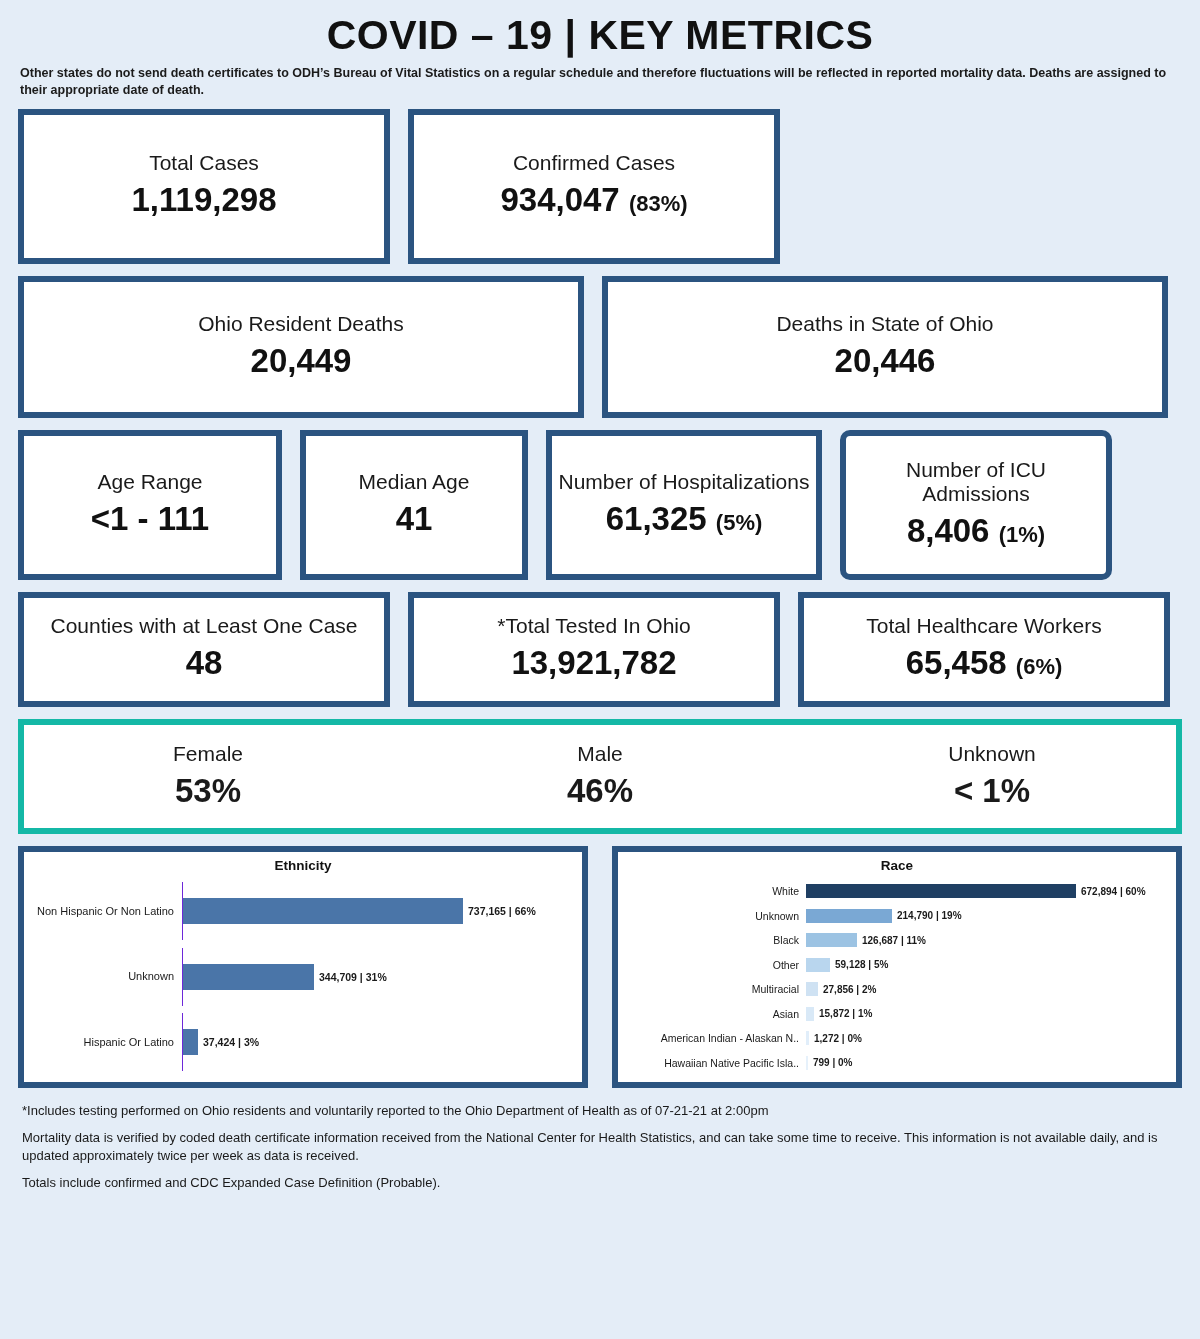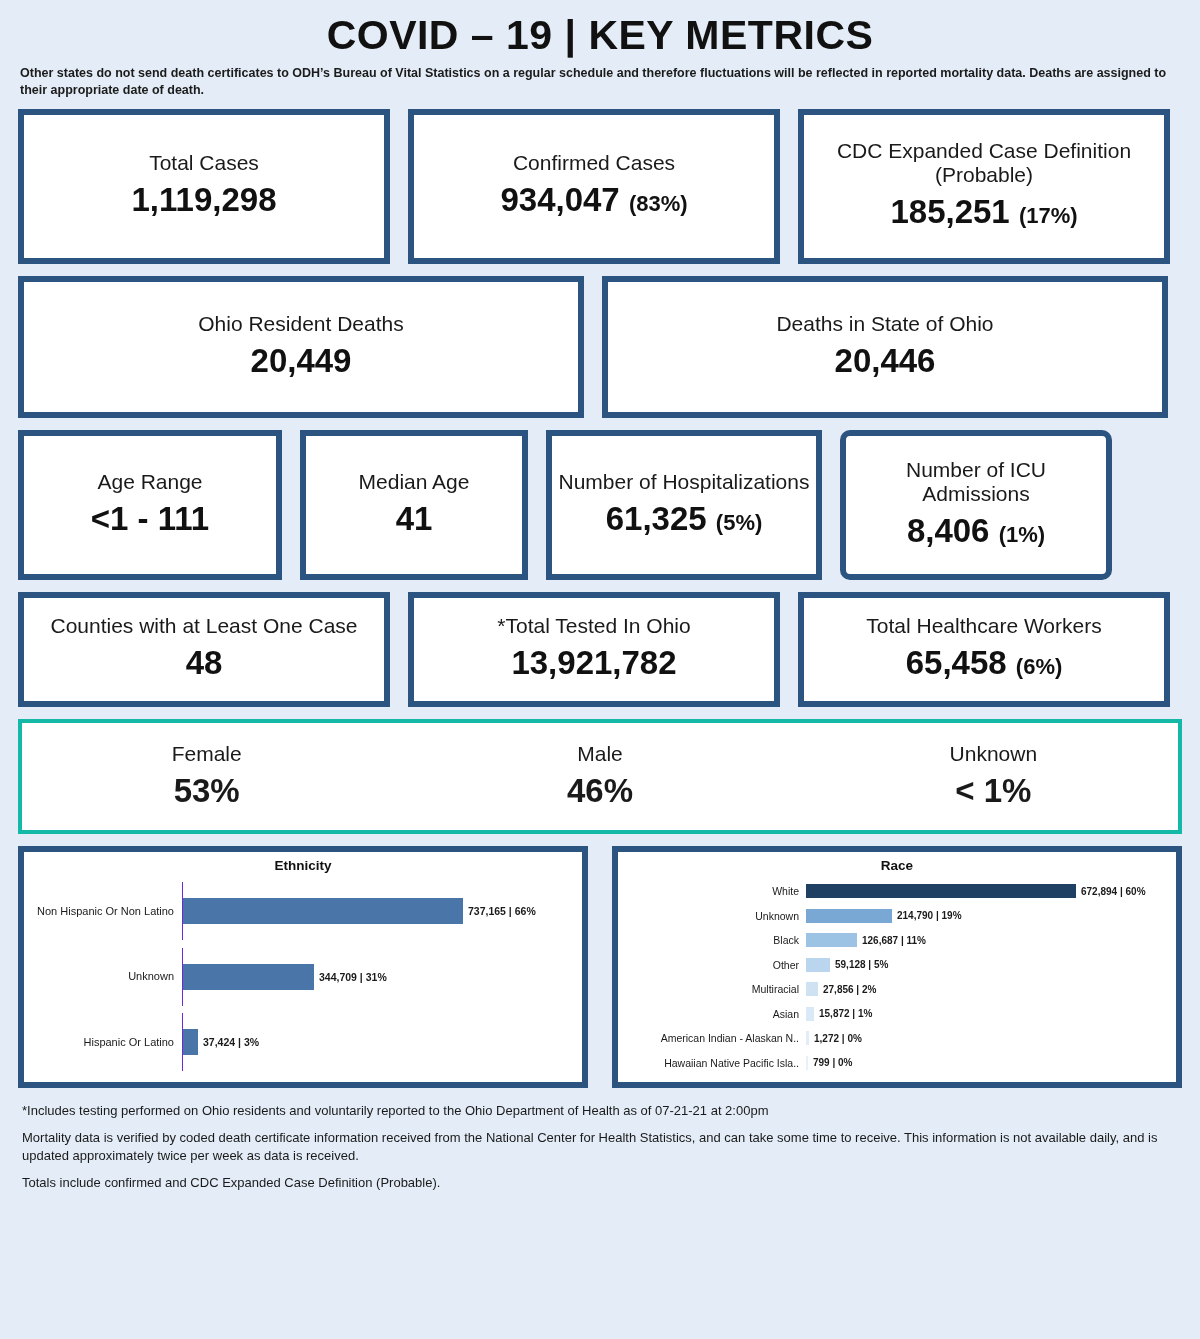--- a/index.html
+++ b/index.html
@@ -73,21 +73,21 @@
   .r3 .c3 { width: 276px; height: 150px; }
   .r3 .c4 { width: 272px; height: 150px; border-radius: 10px; }
 
   .r4 .c1 { width: 372px; height: 115px; }
   .r4 .c2 { width: 372px; height: 115px; }
   .r4 .c3 { width: 372px; height: 115px; }
 
   .gender-card {
     width: 1164px; height: 115px;
     background: #fff;
-    border: 4px solid #14b8a6;
+    border: 6px solid #14b8a6;
     display: flex;
     align-items: center;
     margin-bottom: 12px;
     gap: 24px;
   }
   .gender-cell {
     flex: 1;
     display: flex;
     flex-direction: column;
     align-items: center;
@@ -161,24 +161,20 @@
 
   <div class="row r1">
     <div class="card c1">
       <div class="label">Total Cases</div>
       <div class="value"><span>1,119,298</span></div>
     </div>
     <div class="card c2">
       <div class="label">Confirmed Cases</div>
       <div class="value"><span>934,047</span> <span class="pct">(83%)</span></div>
     </div>
-    <div class="card c3">
-      <div class="label">CDC Expanded Case Definition (Probable)</div>
-      <div class="value"><span>185,251</span> <span class="pct">(17%)</span></div>
-    </div>
   </div>
 
   <div class="row r2">
     <div class="card c1">
       <div class="label">Ohio Resident Deaths</div>
       <div class="value"><span>20,449</span></div>
     </div>
     <div class="card c2">
       <div class="label">Deaths in State of Ohio</div>
       <div class="value"><span>20,446</span></div>

